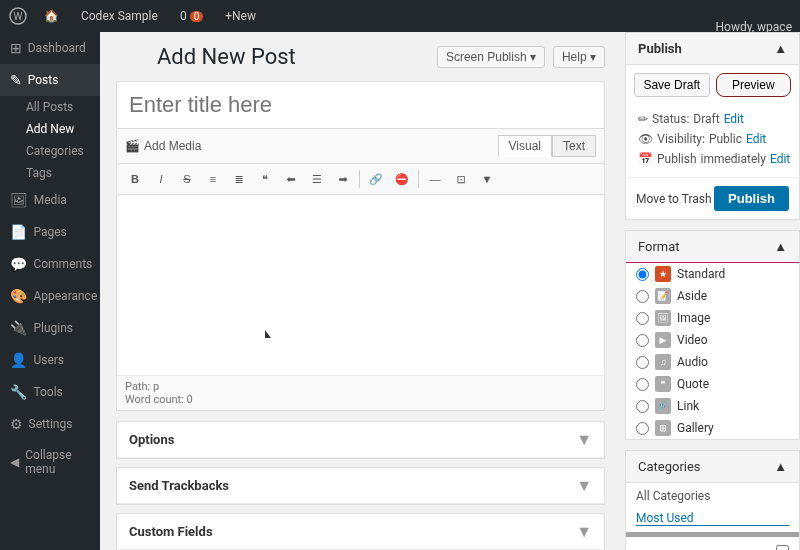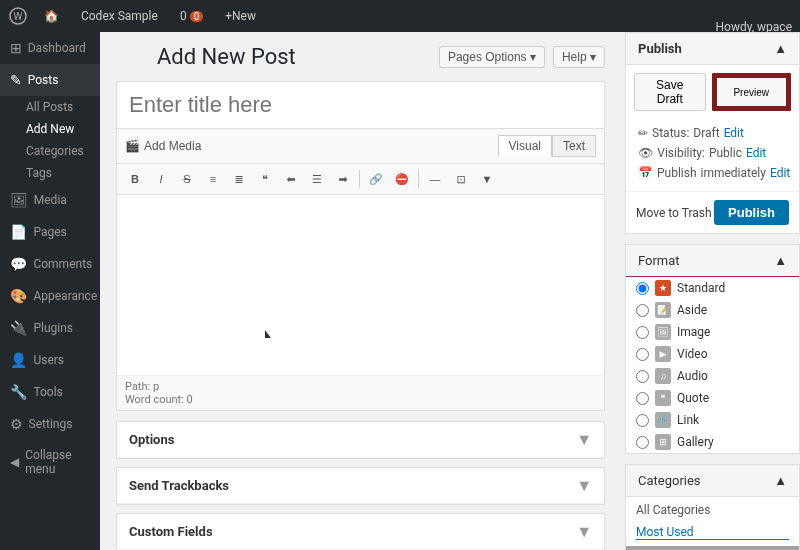--- a/index.html
+++ b/index.html
@@ -52,21 +52,21 @@
 
     
     .right-col { width: 185px; flex-shrink: 0; overflow-y: auto; padding: 0 0 0 10px; }
 
     
     .publish-box { background: white; border: 1px solid #ddd; margin-bottom: 10px; }
     .publish-box-header { background: #f5f5f5; border-bottom: 1px solid #ddd; padding: 8px 12px; display: flex; align-items: center; justify-content: space-between; }
     .publish-box-title { font-weight: 700; font-size: 13px; }
     .publish-box-actions { padding: 8px; display: flex; gap: 6px; }
     .save-draft-btn { flex: 1; padding: 4px 8px; background: #f7f7f7; border: 1px solid #ccc; border-radius: 3px; font-size: 12px; cursor: pointer; }
-    .preview-btn { flex: 1; padding: 4px 8px; background: #f7f7f7; border: 5px solid #7f1d1d; border-radius: 1px; font-size: 10px; cursor: pointer; }
+    .preview-btn { flex: 1; padding: 4px 8px; background: #f7f7f7; border: 1px solid #7f1d1d; border-radius: 8px; font-size: 12px; cursor: pointer; }
     .publish-info { padding: 4px 12px 8px; font-size: 12px; }
     .publish-info-row { display: flex; align-items: center; gap: 4px; padding: 3px 0; color: #555; }
     .edit-link { color: #0073aa; text-decoration: none; }
     .publish-footer { border-top: 1px solid #eee; padding: 8px 10px; display: flex; align-items: center; justify-content: space-between; }
     .move-trash { color: #404040; font-size: 12px; text-decoration: none; cursor: pointer; }
     .publish-btn { background: #0073aa; color: white; border: none; border-radius: 3px; padding: 5px 14px; font-size: 13px; cursor: pointer; font-weight: 600; }
 
     
     .format-box { background: white; border: 1px solid #ddd; margin-bottom: 10px; }
     .format-box-header { background: #f5f5f5; border-bottom: 1px solid #be185d; padding: 8px 12px; display: flex; align-items: center; justify-content: space-between; }
@@ -173,21 +173,21 @@
     </div>
   </div>
 
   <div class="wp-content-area">
 
     <div class="wp-main">
 
       <div class="page-header">
         <h1 class="page-title">Add New Post</h1>
         <div class="screen-options-bar">
-          <button class="screen-options-btn">Pages Options ▾</button>
+          <button class="screen-options-btn">Screen Publish ▾</button>
           <button class="screen-options-btn">Help ▾</button>
         </div>
       </div>
 
       <div class="editor-wrap">
         <input class="title-input" type="text" placeholder="Enter title here" style="">
 
         <div class="editor-toolbar-top">
           <button class="add-media-btn">
             <span>🎬</span>

